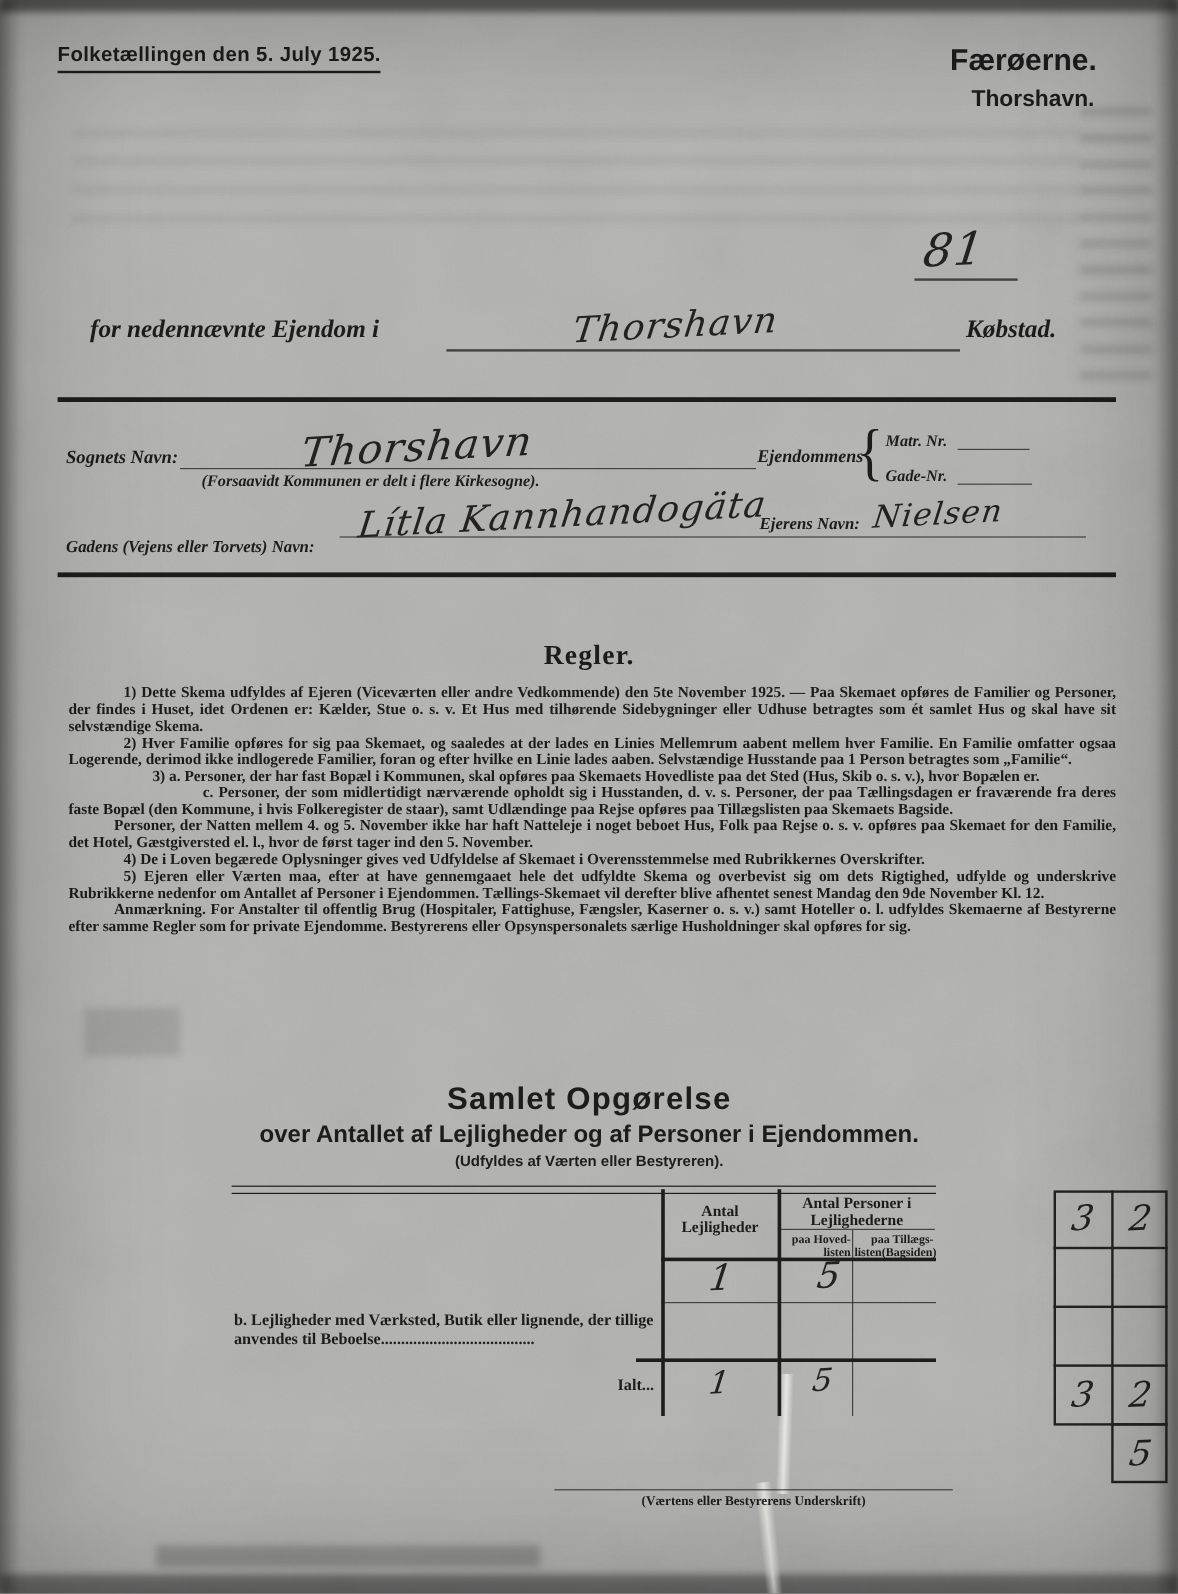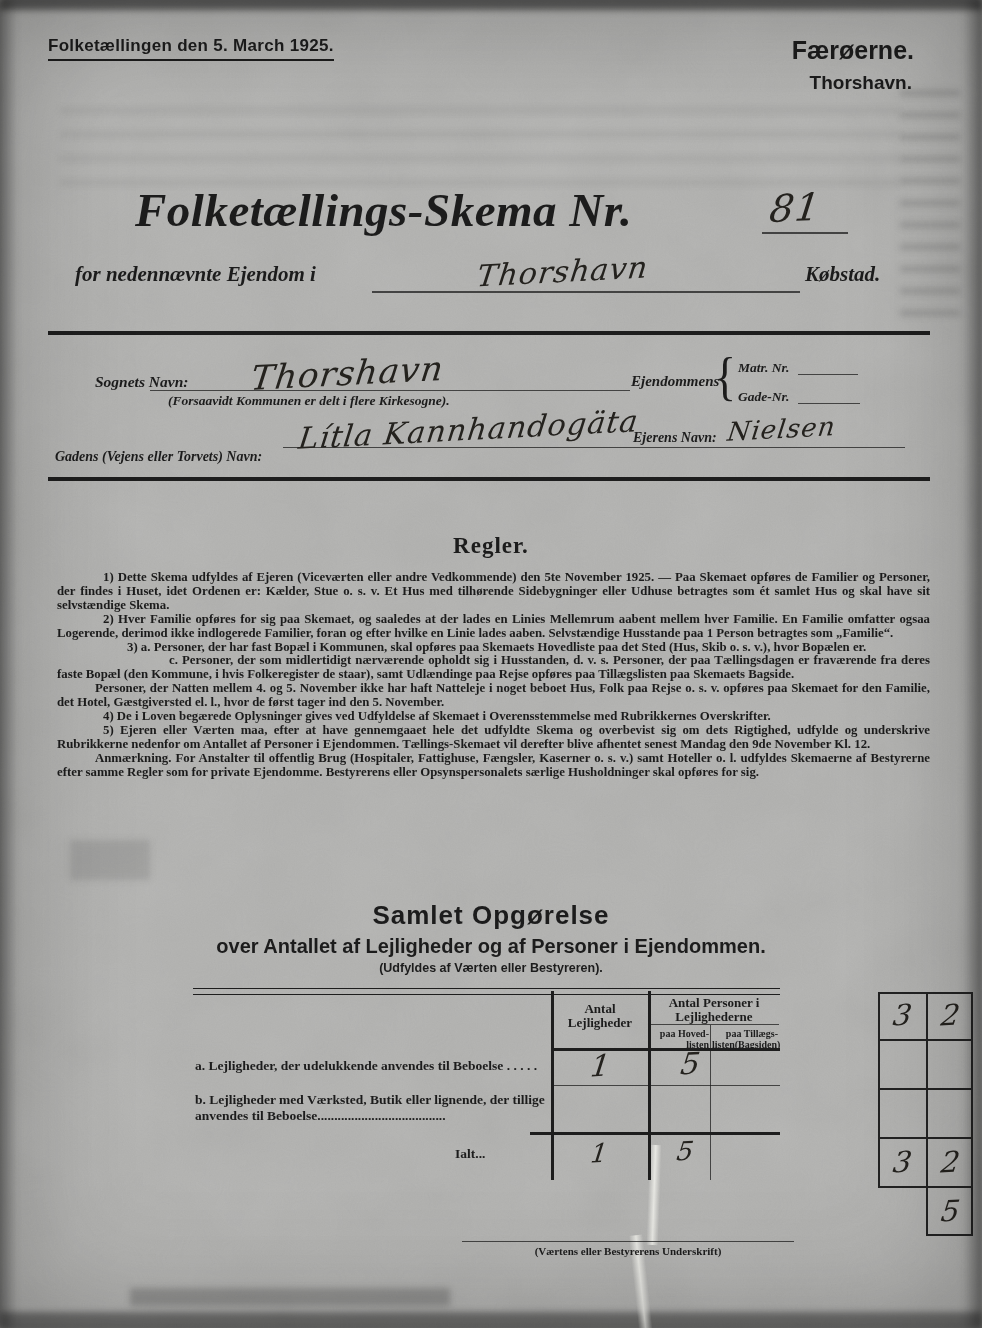--- a/index.html
+++ b/index.html
@@ -50,36 +50,35 @@
   <div class="smudge" style="left:962px;top:0;width:22px;height:1328px;background:linear-gradient(to left,rgba(20,20,20,.45),transparent);"></div>
   <div class="smudge" style="left:0;top:-6px;width:982px;height:16px;background:rgba(15,15,15,.5);"></div>
   <div class="smudge" style="left:0;top:1312px;width:982px;height:20px;background:rgba(15,15,15,.4);"></div>
   <div class="smudge" style="left:900px;top:90px;width:60px;height:240px;background:repeating-linear-gradient(rgba(40,40,40,.18) 0 6px,transparent 6px 22px);"></div>
   <div class="smudge" style="left:60px;top:108px;width:840px;height:90px;background:repeating-linear-gradient(rgba(60,60,60,.10) 0 5px,transparent 5px 24px);"></div>
   <div class="smudge" style="left:70px;top:840px;width:80px;height:40px;background:rgba(60,60,60,.15);"></div>
   <div class="smudge" style="left:130px;top:1288px;width:320px;height:18px;background:rgba(40,40,40,.25);"></div>
   <div class="crease" style="left:648px;top:1145px;width:12px;height:100px;transform:rotate(2deg);"></div>
   <div class="crease" style="left:634px;top:1235px;width:14px;height:100px;transform:rotate(-6deg);"></div>
 
-  <div class="abs sans b" style="left:48px;top:36px;font-size:17px;letter-spacing:.3px;border-bottom:2.5px solid #1c1c1c;padding-bottom:3px;">Folketællingen den 5. March 1925.</div>
+  <div class="abs sans b" style="left:48px;top:36px;font-size:17px;letter-spacing:.3px;border-bottom:2.5px solid #1c1c1c;padding-bottom:3px;">Folketællingen den 5. July 1925.</div>
   <div class="abs sans b" style="right:68px;top:36px;font-size:25px;">Færøerne.</div>
   <div class="abs sans b" style="right:70px;top:72px;font-size:19px;">Thorshavn.</div>
 
-  <div class="abs serif b i" style="left:135px;top:183px;font-size:47px;letter-spacing:.5px;">Folketællings-Skema Nr.</div>
   <div class="abs hw" style="left:770px;top:186px;font-size:38px;">81</div>
   <div class="abs line" style="left:762px;top:232px;width:86px;"></div>
 
   <div class="abs serif b i" style="left:75px;top:262px;font-size:21px;">for nedennævnte Ejendom i</div>
   <div class="abs line" style="left:372px;top:291px;width:428px;"></div>
   <div class="abs hw" style="left:478px;top:254px;font-size:30px;">Thorshavn</div>
   <div class="abs serif b i" style="left:805px;top:262px;font-size:21px;">Købstad.</div>
 
   <div class="abs thick" style="left:48px;top:331px;width:882px;height:3.5px;"></div>
 
-  <div class="abs serif b i" style="left:55px;top:373px;font-size:15.5px;margin-left:40px;">Sognets Navn:</div>
+  <div class="abs serif b i" style="left:55px;top:373px;font-size:15.5px;">Sognets Navn:</div>
   <div class="abs line" style="left:150px;top:390px;width:480px;height:1.2px;"></div>
   <div class="abs hw" style="left:252px;top:353px;font-size:34px;">Thorshavn</div>
   <div class="abs serif b i" style="left:168px;top:393px;font-size:13.5px;">(Forsaavidt Kommunen er delt i flere Kirkesogne).</div>
   <div class="abs serif b i" style="left:631px;top:373px;font-size:15px;">Ejendommens</div>
   <div class="abs serif" style="left:714px;top:350px;font-size:46px;transform:scaleY(1.15);">{</div>
   <div class="abs serif b i" style="left:738px;top:360px;font-size:13.5px;">Matr. Nr.</div>
   <div class="abs line" style="left:798px;top:374px;width:60px;height:1px;"></div>
   <div class="abs serif b i" style="left:738px;top:389px;font-size:13.5px;">Gade-Nr.</div>
   <div class="abs line" style="left:798px;top:403px;width:62px;height:1px;"></div>
 
@@ -113,30 +112,29 @@
     <div class="abs thick" style="left:455px;top:3px;width:2.5px;height:189px;"></div>
     <div class="abs line" style="left:517px;top:37px;width:1.2px;height:155px;"></div>
 
     <div class="abs serif b ctr" style="left:360px;top:14px;width:94px;font-size:13px;line-height:14px;">Antal Lejligheder</div>
     <div class="abs serif b ctr" style="left:457px;top:8px;width:128px;font-size:13px;line-height:13.5px;">Antal Personer i Lejlighederne</div>
     <div class="abs line" style="left:456px;top:36px;width:130px;height:1.2px;"></div>
     <div class="abs subhead ctr" style="left:458px;top:41px;width:58px;">paa Hoved-listen</div>
     <div class="abs subhead ctr" style="left:519px;top:41px;width:66px;">paa Tillægs-listen(Bagsiden)</div>
     <div class="abs thick" style="left:358px;top:60px;width:229px;height:2.5px;"></div>
 
-    <div class="abs tbl-label" style="left:2px;top:70px;width:352px;">a.  Lejligheder, der udelukkende anvendes til Beboelse . . . . .</div>
     <div class="abs hw" style="left:398px;top:60px;font-size:30px;">1</div>
     <div class="abs hw" style="left:488px;top:58px;font-size:30px;">5</div>
     <div class="abs" style="left:522px;top:66px;width:60px;"></div>
     <div class="abs line" style="left:358px;top:97px;width:229px;height:1px;"></div>
 
     <div class="abs tbl-label" style="left:2px;top:104px;width:358px;">b.  Lejligheder med Værksted, Butik eller lignende, der tillige anvendes til Beboelse......................................</div>
 
     <div class="abs thick" style="left:337px;top:144px;width:250px;height:2.5px;"></div>
-    <div class="abs tbl-label" style="left:262px;top:158px;width:90px;">Ialt...</div>
+    <div class="abs tbl-label" style="left:262px;top:158px;width:90px;text-align:right;">Ialt...</div>
     <div class="abs hw" style="left:398px;top:150px;font-size:26px;">1</div>
     <div class="abs hw" style="left:484px;top:148px;font-size:26px;">5</div>
   </div>
 
   <div class="abs" style="left:878px;top:992px;width:98px;height:250px;">
     <div class="abs" style="left:0;top:0;width:95px;height:196px;border:2.2px solid #222;box-sizing:border-box;"></div>
     <div class="abs" style="left:0;top:47px;width:95px;height:2px;background:#222;"></div>
     <div class="abs" style="left:0;top:96px;width:95px;height:2px;background:#222;"></div>
     <div class="abs" style="left:0;top:145px;width:95px;height:2px;background:#222;"></div>
     <div class="abs" style="left:48px;top:0;width:2px;height:196px;background:#222;"></div>

